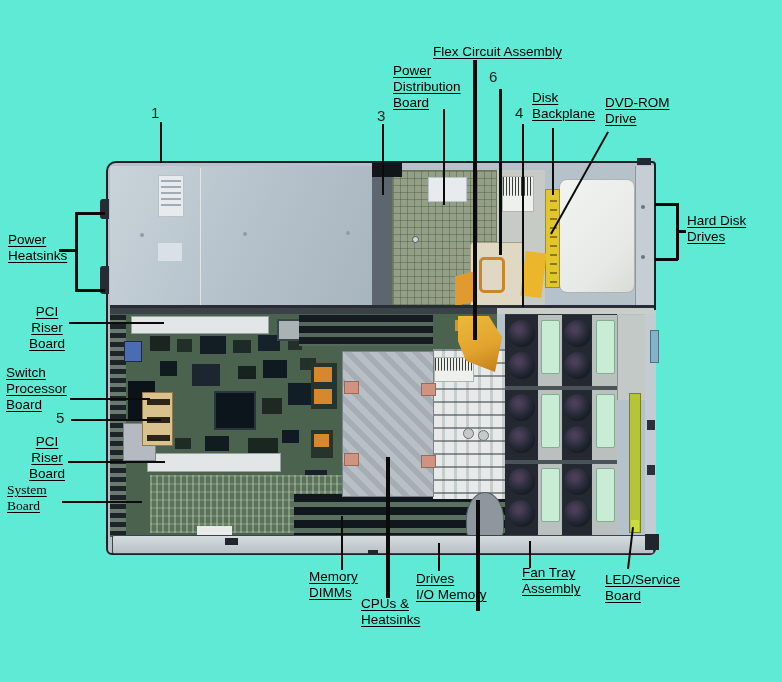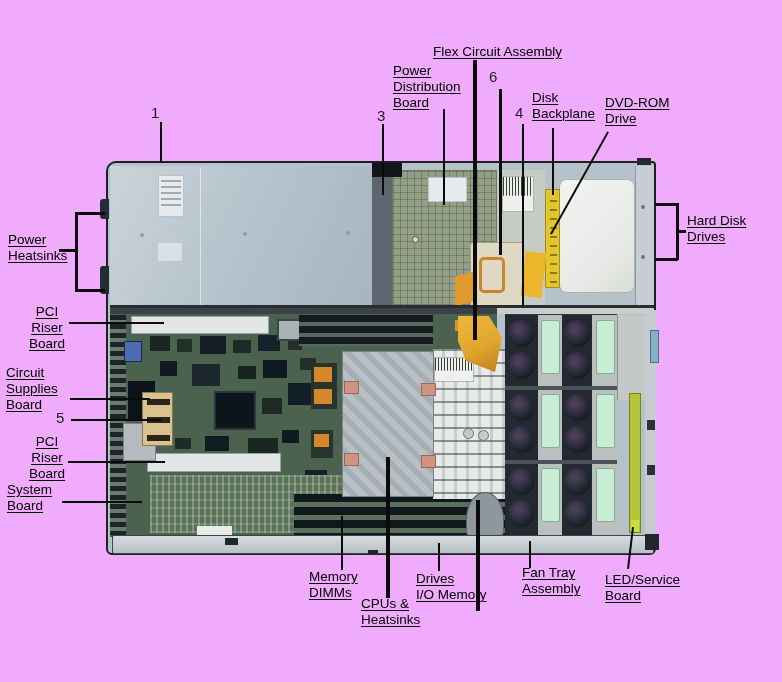--- a/index.html
+++ b/index.html
@@ -1,16 +1,16 @@
 <!DOCTYPE html>
 <html><head>
 <meta charset="utf-8">
 <style>
   html,body{margin:0;padding:0;background:#ffffff;}
-  .figure{position:relative;width:782px;height:682px;background:#f0abfc;overflow:hidden;
+  .figure{position:relative;width:782px;height:682px;background:#5eead4;overflow:hidden;
           font-family:"Liberation Sans",sans-serif;}
   
   .lbl{position:absolute;font-size:13.5px;line-height:16px;color:#000;z-index:60;}
   .lbl .ln{display:block;text-decoration:underline;text-underline-offset:2px;white-space:nowrap;}
   .lbl.ctr{text-align:center;}
   .num{position:absolute;font-size:15px;color:#1c1c1c;z-index:60;}
   
   .lv{position:absolute;width:2px;background:#0b0b0b;z-index:50;}
   .lh{position:absolute;height:2px;background:#0b0b0b;z-index:50;}
   .thick{width:4px;}
@@ -252,31 +252,31 @@
   <div class="lbl" style="left:8px;top:232px;">
     <span class="ln">Power</span>
     <span class="ln">Heatsinks</span>
   </div>
   <div class="lbl ctr" style="left:24px;top:304px;width:46px;">
     <span class="ln">PCI</span>
     <span class="ln">Riser</span>
     <span class="ln">Board</span>
   </div>
   <div class="lbl" style="left:6px;top:365px;">
-    <span class="ln">Circuit</span>
-    <span class="ln">Supplies</span>
+    <span class="ln">Switch</span>
+    <span class="ln">Processor</span>
     <span class="ln">Board</span>
   </div>
   <div class="num" style="left:56px;top:409px;">5</div>
   <div class="lbl ctr" style="left:24px;top:434px;width:46px;">
     <span class="ln">PCI</span>
     <span class="ln">Riser</span>
     <span class="ln">Board</span>
   </div>
-  <div class="lbl" style="left:7px;top:482px;">
+  <div class="lbl" style="left:7px;top:482px;font-family:Liberation Serif, serif;">
     <span class="ln">System</span>
     <span class="ln">Board</span>
   </div>
   <div class="lbl" style="left:309px;top:569px;">
     <span class="ln">Memory</span>
     <span class="ln">DIMMs</span>
   </div>
   <div class="lbl" style="left:361px;top:596px;">
     <span class="ln">CPUs &amp;</span>
     <span class="ln">Heatsinks</span>

